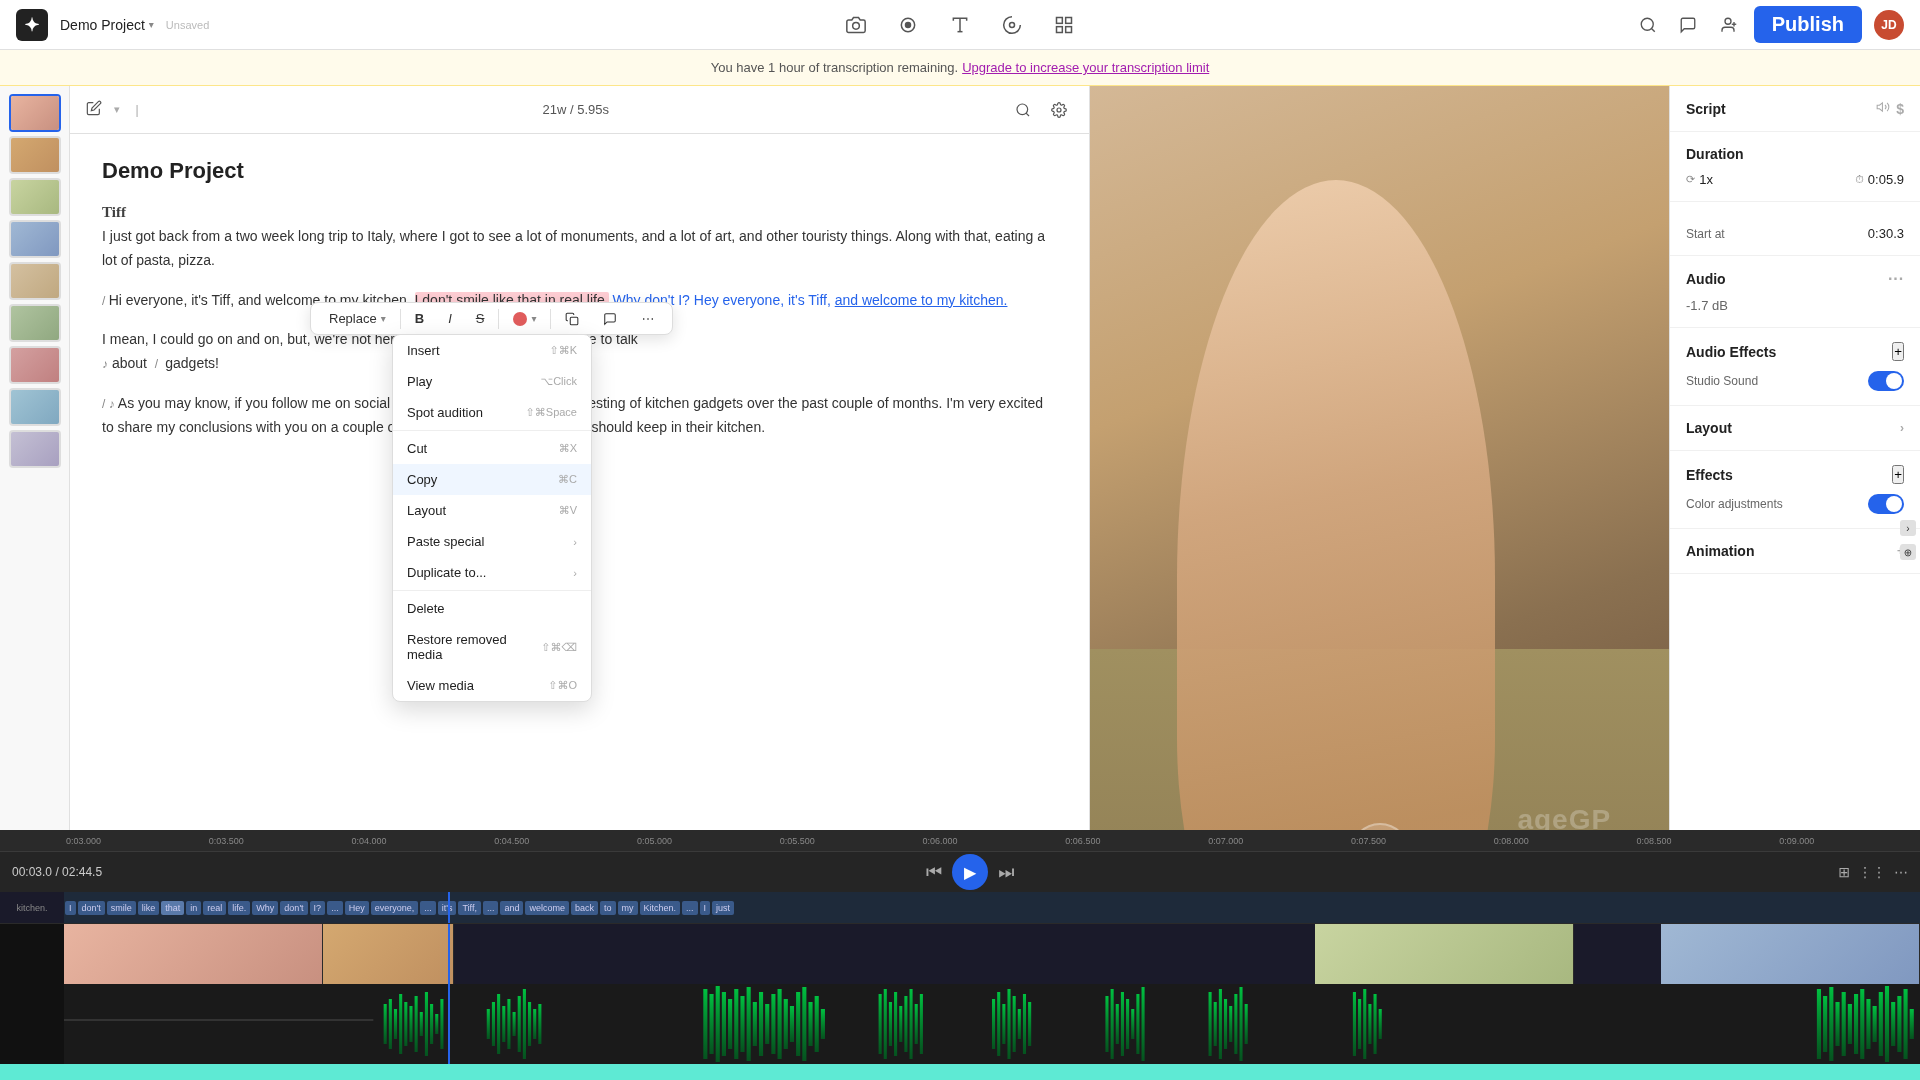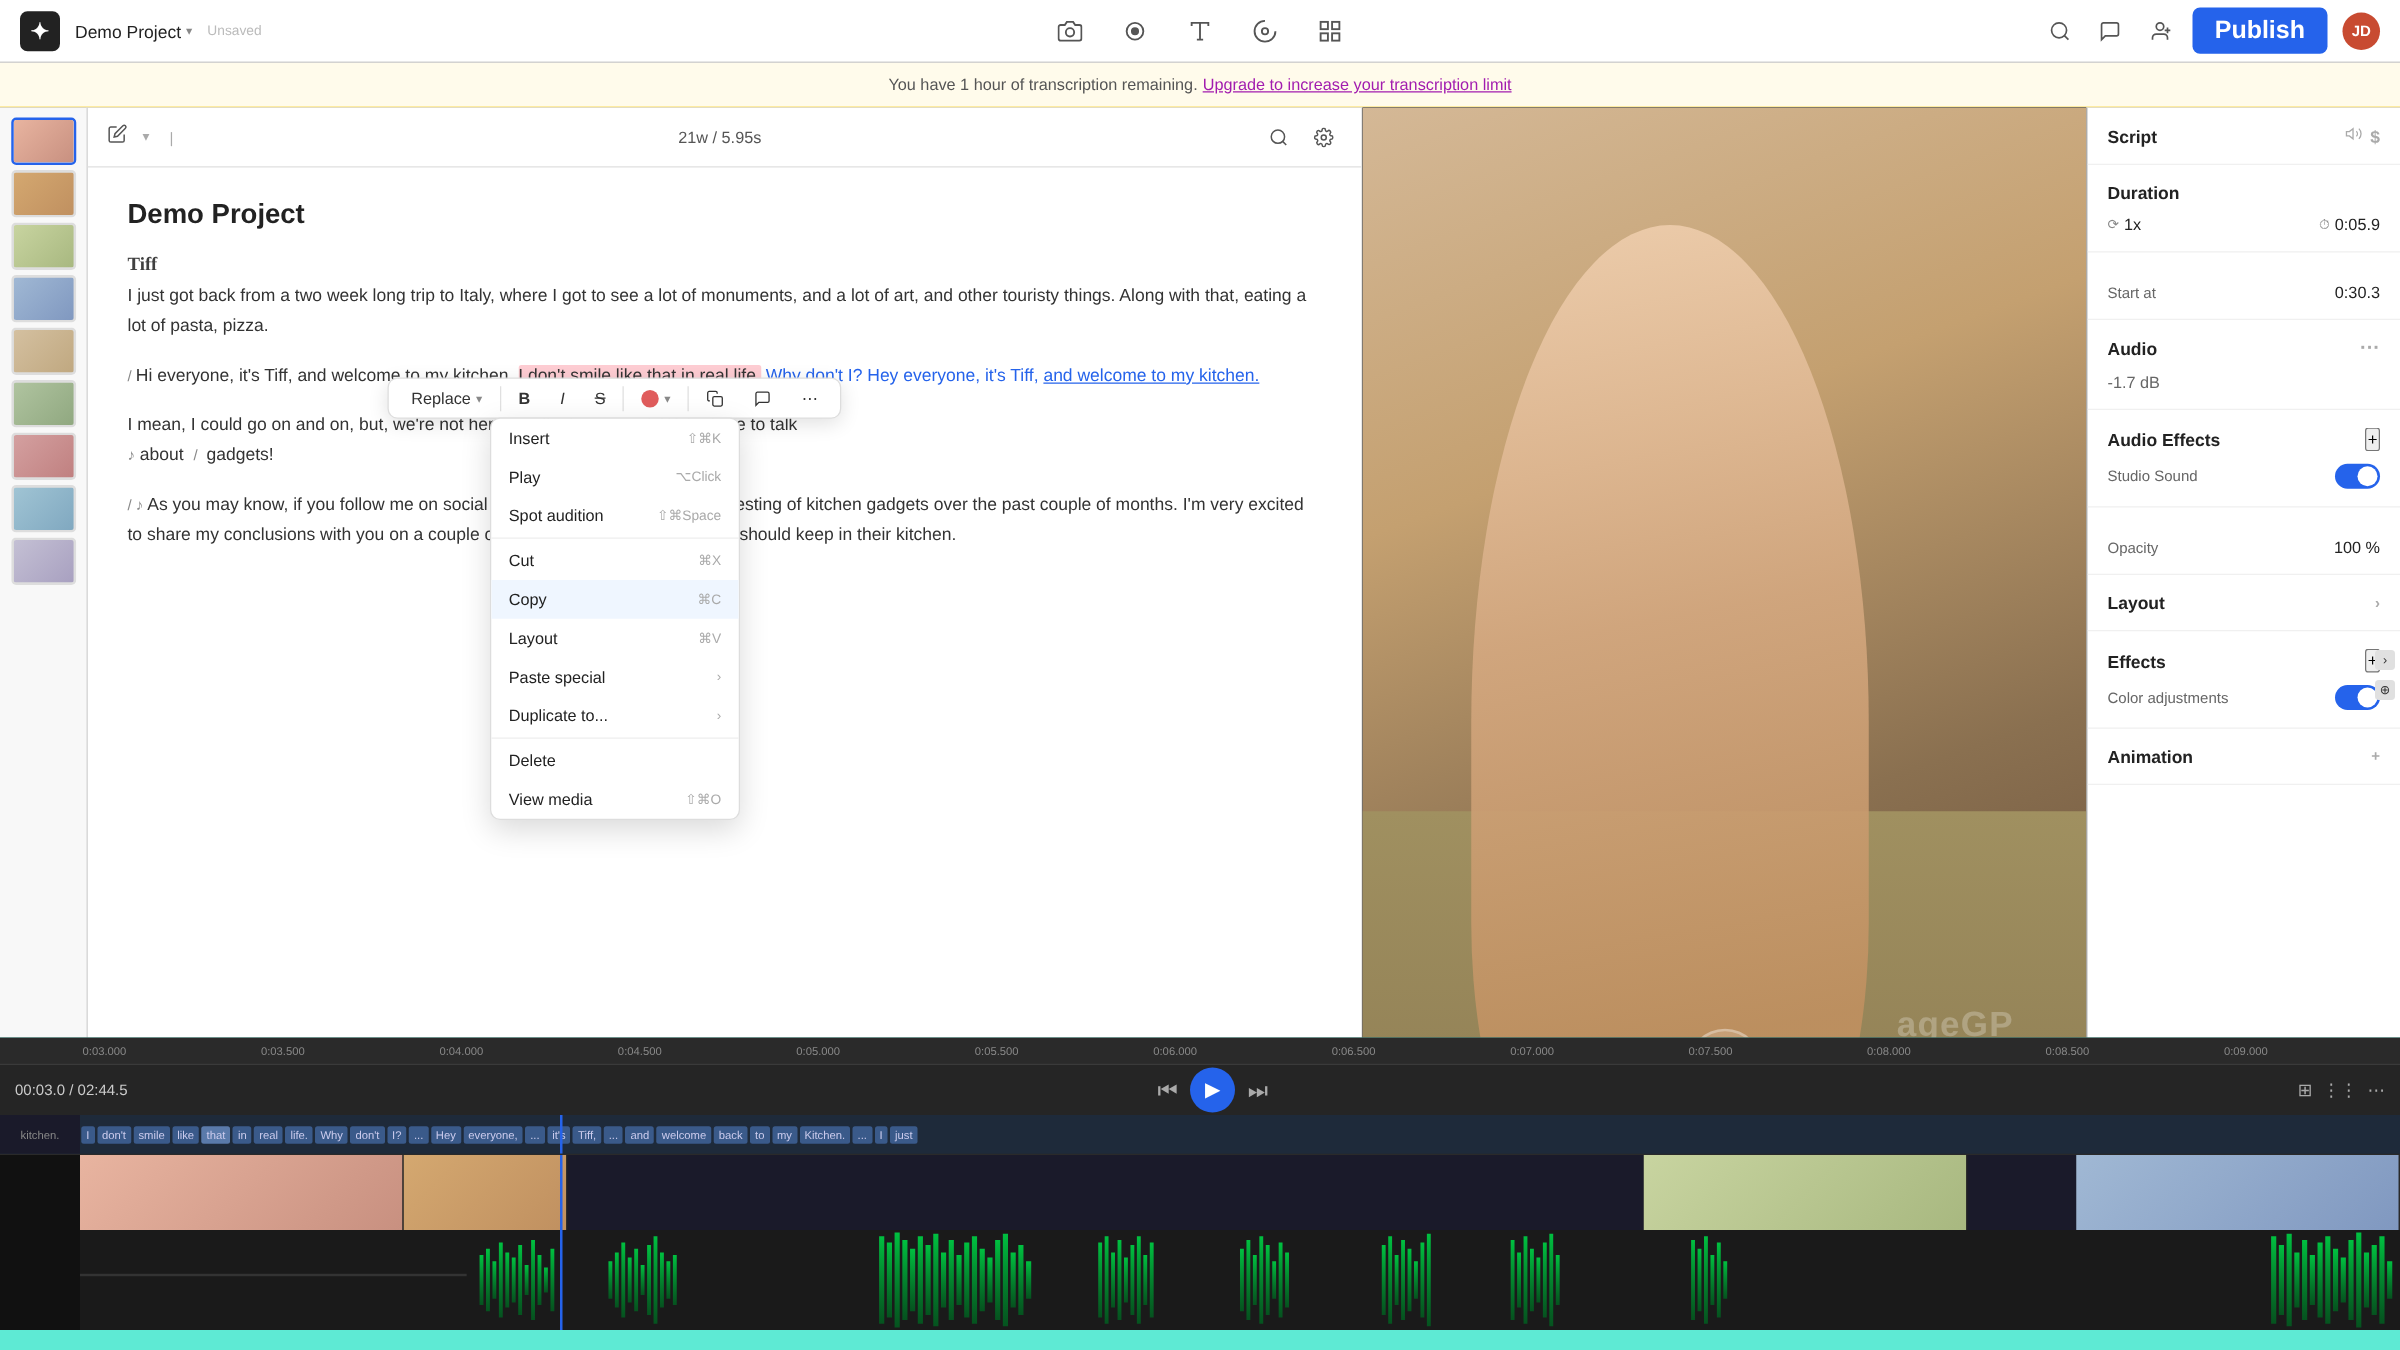--- a/index.html
+++ b/index.html
@@ -480,20 +480,24 @@
         <div class="menu-item">
           <span>Duplicate to...</span>
           <span class="arrow">›</span>
         </div>
         <div class="menu-divider"></div>
         <div class="menu-item">
           <span>Delete</span>
           <span class="shortcut"></span>
         </div>
         <div class="menu-item">
+          <span>Restore removed media</span>
+          <span class="shortcut">⇧⌘⌫</span>
+        </div>
+        <div class="menu-item">
           <span>View media</span>
           <span class="shortcut">⇧⌘O</span>
         </div>
       </div>
     </div>
   </div>
 
   <div id="preview">
     <div id="preview-video">
       <div class="video-placeholder">
@@ -578,26 +582,20 @@
         <button class="add-btn">+</button>
       </div>
       <div class="panel-row">
         <span class="label">Studio Sound</span>
         <div class="toggle">
           <div class="toggle-dot"></div>
         </div>
       </div>
     </div>
 
-    <div class="panel-section">
-      <div class="panel-row">
-        <span class="label">Opacity</span>
-        <span class="panel-value-right">100 %</span>
-      </div>
-    </div>
 
     <div class="panel-section">
       <div class="panel-section-header">
         <span>Layout</span>
         <span class="expand-icon">›</span>
       </div>
     </div>
 
     <div class="panel-section">
       <div class="panel-section-header">

